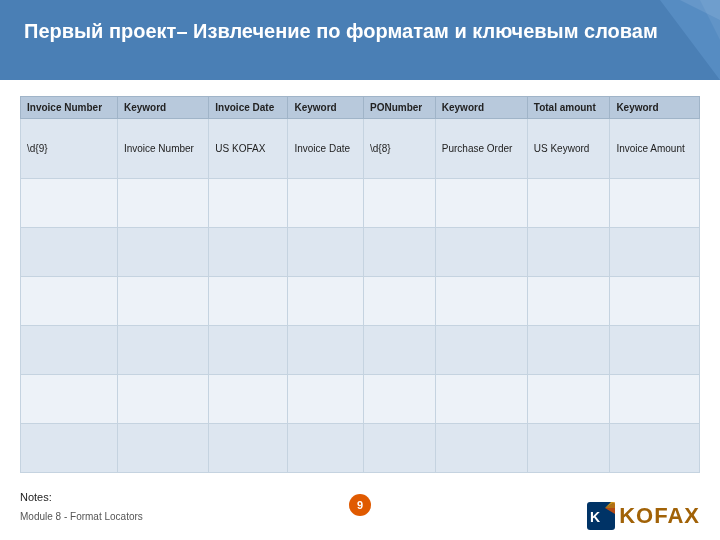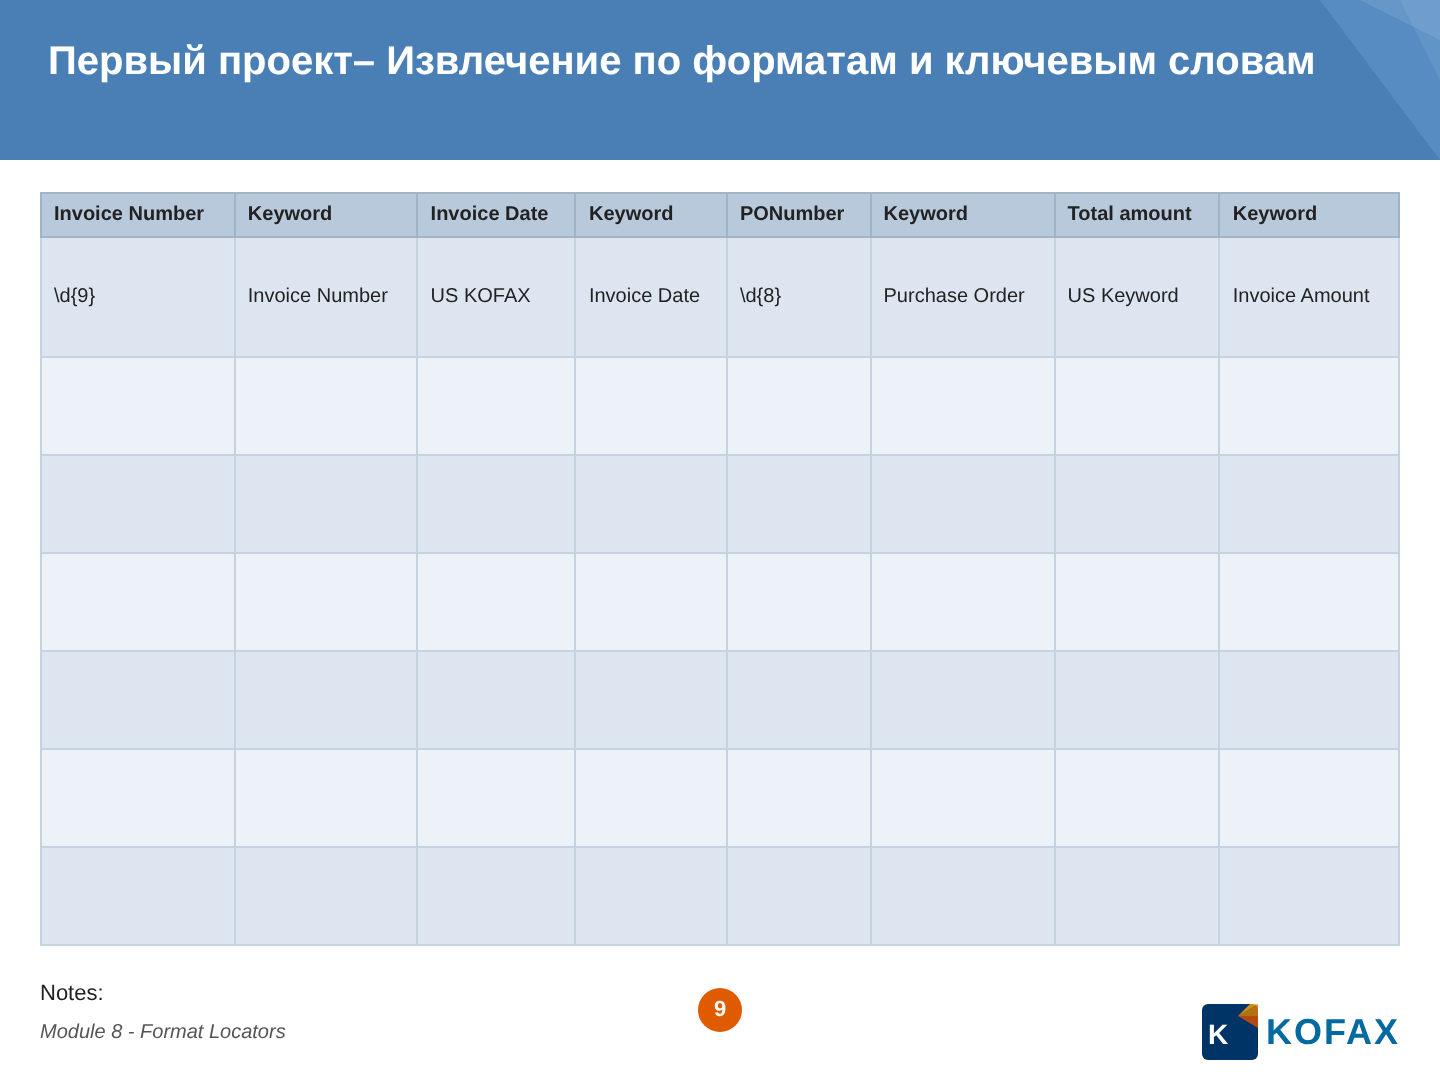--- a/index.html
+++ b/index.html
@@ -92,21 +92,20 @@
       left: 0;
       right: 0;
       display: flex;
       align-items: center;
       justify-content: space-between;
       padding: 0 20px;
     }
     .footer-left {
       font-size: 10px;
       color: #555;
-      font-style: italic;
     }
 
     
     .page-bubble {
       background: #e05a00;
       color: #fff;
       border-radius: 50%;
       width: 22px;
       height: 22px;
       display: flex;
@@ -120,23 +119,23 @@
       transform: translateX(-50%);
     }
 
     
     .kofax-logo {
       display: flex;
       align-items: center;
       gap: 2px;
     }
     .kofax-text {
-      font-size: 18px;
-      font-weight: bold;
-      color: #0369a1;
+      font-size: 22px;
+      font-weight: bold;
+      color: #a16207;
       letter-spacing: 1px;
     }
 
     
     .diamond-deco {
       position: absolute;
       top: 0;
       right: 0;
       width: 80px;
       height: 80px;

